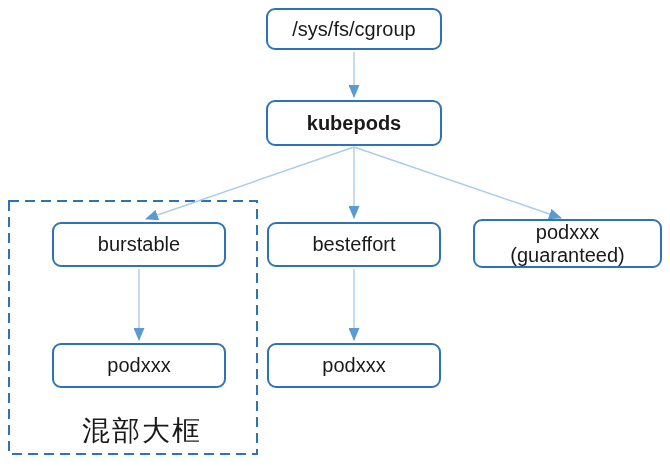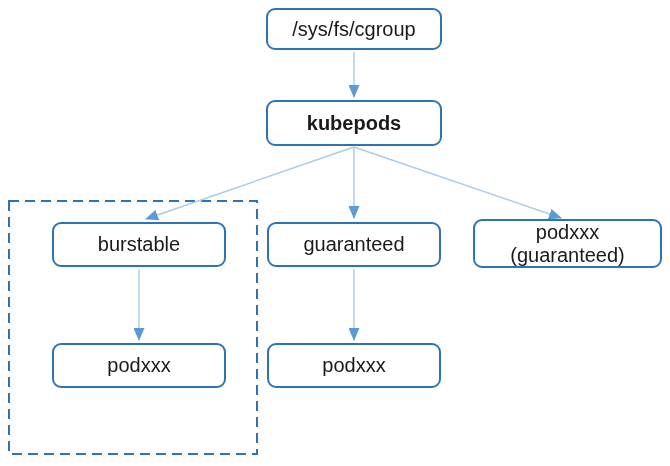--- a/index.html
+++ b/index.html
@@ -95,30 +95,31 @@
 
   <div class="node" style="left:266px; top:100px; width:176px; height:46px;font-weight:bold;">
     <span class="node-label">kubepods</span>
   </div>
 
   <div class="node" style="left:52px; top:222px; width:174px; height:45px;">
     <span class="node-label">burstable</span>
   </div>
 
   <div class="node" style="left:267px; top:222px; width:174px; height:45px;">
-    <span class="node-label">guaranteed</span>
+    <span class="node-label">besteffort</span>
   </div>
 
   <div class="node" style="left:473px; top:219px; width:189px; height:49px;">
     <span class="node-label">podxxx
 (guaranteed)</span>
   </div>
 
   <div class="node" style="left:52px; top:343px; width:174px; height:45px;">
     <span class="node-label">podxxx</span>
   </div>
 
   <div class="node" style="left:267px; top:343px; width:174px; height:45px;">
     <span class="node-label">podxxx</span>
   </div>
 
+  <div class="annotation">混部大框</div>
 
 </div>
 
 </body></html>

